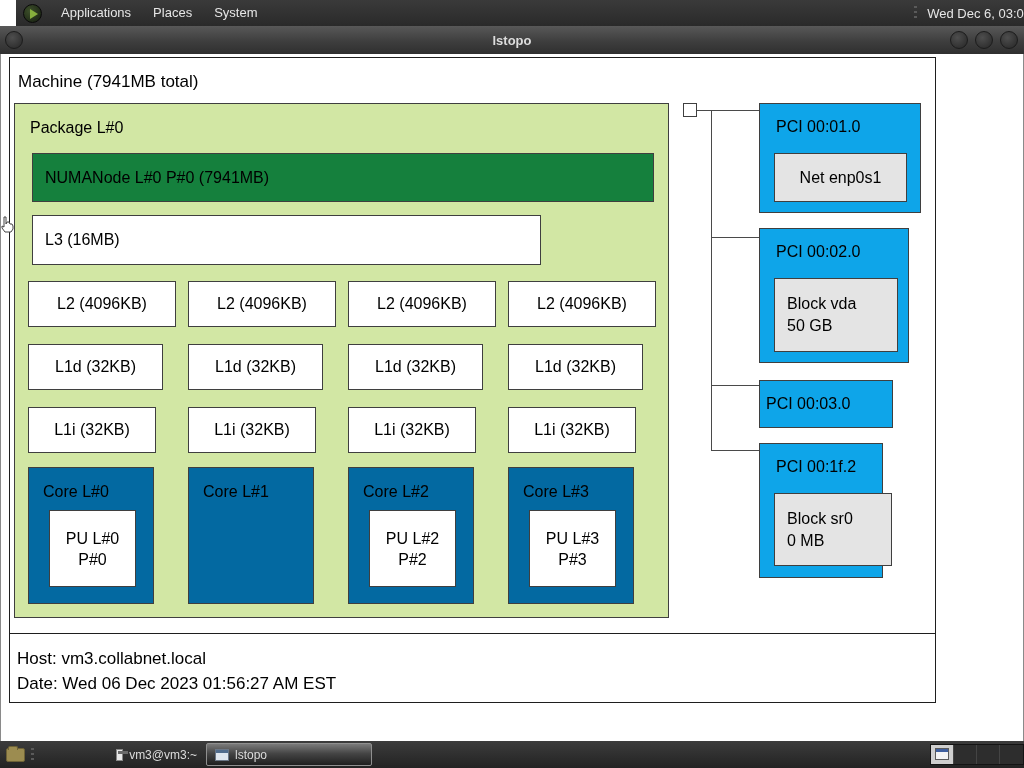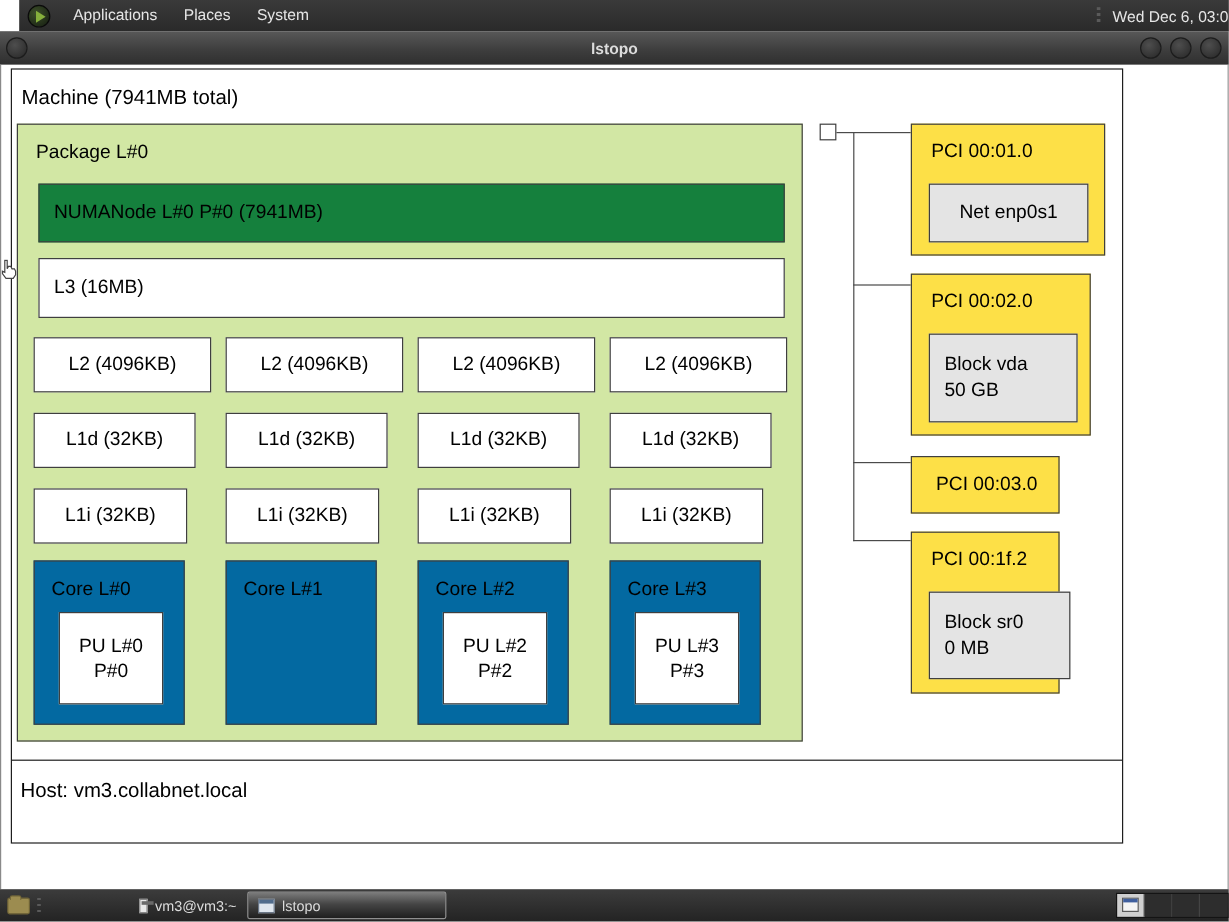--- a/index.html
+++ b/index.html
@@ -31,27 +31,27 @@
 
   
   .content { position:absolute; left:0; top:54px; width:1024px; height:687px; background:#ffffff;
     border-left:1px solid #8a8a8a; border-right:1px solid #8a8a8a; color:#000; }
   .tbox { position:absolute; border:1px solid #3f3f3f; font-size:16px; }
   .machine { left:8px; top:3px; width:927px; height:646px; background:#fff; border-color:#1e1e1e; }
   .machine-label { position:absolute; left:8px; top:14px; font-size:17px; }
   .package { left:13px; top:49px; width:655px; height:515px; background:#d2e7a4; }
   .package-label { position:absolute; left:15px; top:15px; }
   .numa { left:17px; top:49px; width:622px; height:49px; background:#15803d; line-height:47px; padding-left:12px; }
-  .l3 { left:17px; top:111px; width:622px; height:50px; background:#fff; line-height:48px; padding-left:12px; }
+  .l3 { left:17px; top:111px; width:509px; height:50px; background:#fff; line-height:48px; padding-left:12px; }
   .cell { background:#fff; display:flex; align-items:center; justify-content:center; }
   .core { background:#0369a1; }
   .core-label { position:absolute; left:14px; top:15px; }
   .pu { position:absolute; left:20px; top:42px; width:87px; height:77px; background:#fff; border:1px solid #3f3f3f;
     display:flex; flex-direction:column; align-items:center; justify-content:center; line-height:21px; }
-  .pci { background:#fde047; }
+  .pci { background:#0ea5e9; }
   .pci-label { position:absolute; left:16px; top:14px; }
   .dev { position:absolute; background:#e4e4e4; border:1px solid #3f3f3f; display:flex; flex-direction:column;
     justify-content:center; padding-left:12px; line-height:22px; }
   .dev.center { align-items:center; padding-left:0; }
   .conn { position:absolute; background:#4a4a4a; }
   .conn-square { position:absolute; left:682px; top:49px; width:14px; height:14px; background:#fff; border:1px solid #3f3f3f; }
   .legend-sep { position:absolute; left:9px; top:579px; width:925px; height:1px; background:#1e1e1e; }
   .host-line { position:absolute; left:16px; top:595px; font-size:17px; }
   .date-line { position:absolute; left:16px; top:620px; font-size:17px; }
   .cursor { position:absolute; left:0px; top:162px; }
@@ -171,31 +171,32 @@
       <div class="pci-label">PCI 00:01.0</div>
       <div class="dev center" style="left:14px;top:49px;width:133px;height:49px">Net enp0s1</div>
     </div>
     <div class="tbox pci" style="left:758px;top:174px;width:150px;height:135px">
       <div class="pci-label">PCI 00:02.0</div>
       <div class="dev" style="left:14px;top:49px;width:124px;height:74px">
         <span>Block vda</span>
         <span>50 GB</span>
       </div>
     </div>
-    <div class="tbox pci" style="left:758px;top:326px;width:124px;height:48px;line-height:46px;padding-left:20px">PCI 00:03.0</div>
+    <div class="tbox pci" style="left:758px;top:326px;width:134px;height:48px;line-height:46px;padding-left:6px">PCI 00:03.0</div>
     <div class="tbox pci" style="left:758px;top:389px;width:124px;height:135px">
       <div class="pci-label">PCI 00:1f.2</div>
       <div class="dev" style="left:14px;top:49px;width:118px;height:73px">
         <span>Block sr0</span>
         <span>0 MB</span>
       </div>
     </div>
 
     <div class="legend-sep"></div>
     <div class="host-line">Host: vm3.collabnet.local</div>
+    <div class="date-line">Date: Wed 06 Dec 2023 01:56:27 AM EST</div>
 
     <svg class="cursor" width="14" height="17" viewBox="0 0 14 17">
       <path d="M3 1 L5 1 L5 8 L6 6 L8 6 L9 8 L11 8 L12 10 L12 13 L10 16 L4 16 L1 12 L1 10 L3 11 Z" fill="#ffffff" stroke="#444" stroke-width="1"></path>
     </svg>
   </div>
 
   <div class="taskbar">
     <div class="folder-icon"></div>
     <div class="tb-dots"></div>
     <div class="task task-vm">

